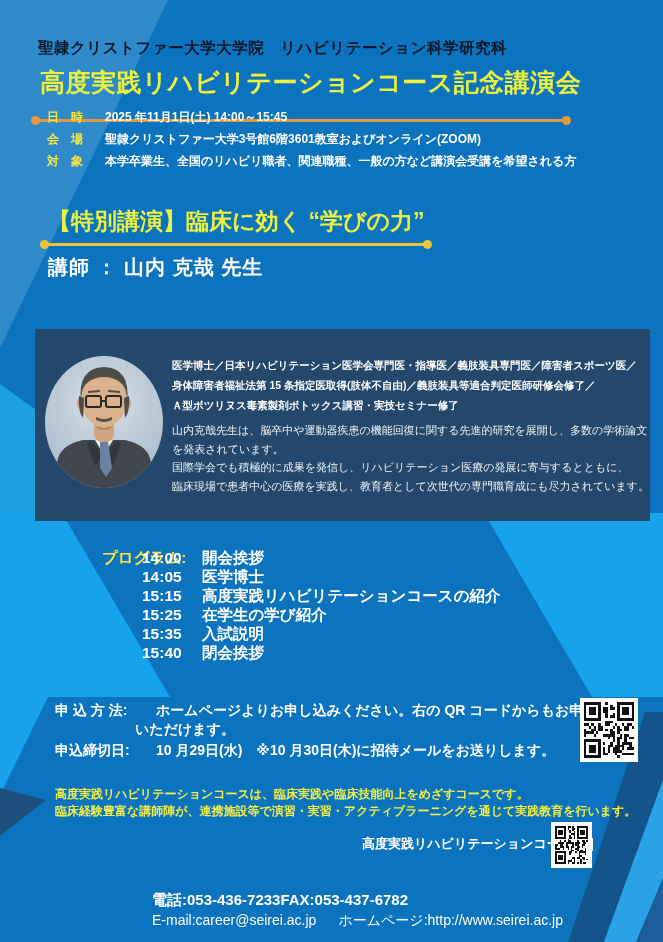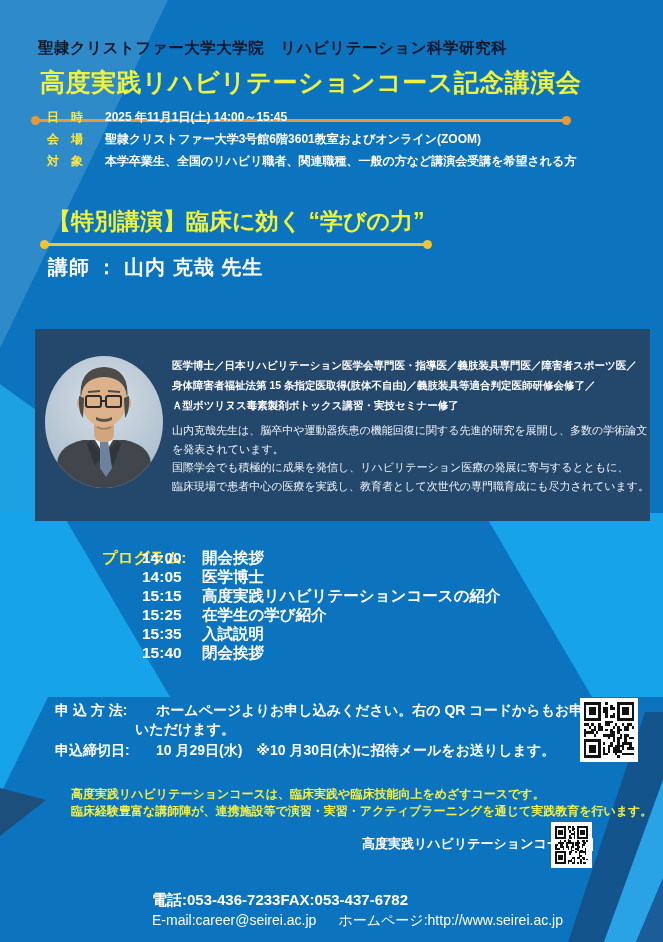--- a/index.html
+++ b/index.html
@@ -35,21 +35,21 @@
   .prog-label{left:58px;top:548px;font-size:15.5px;font-weight:bold;color:#ffe83c;margin-left:44px;}
   .prog{left:142px;top:548px;font-size:15.5px;font-weight:bold;color:#fff;line-height:19px;}
   .prow{display:flex;}
   .ptime{width:46px;margin-right:14px;}
   .apply{color:#fff;font-size:14px;font-weight:bold;}
   .a1{left:55px;top:702px;} .a2{left:135px;top:721px;} .a3{left:55px;top:742px;}
   .alabel{display:inline-block;width:101px;}
   .qrbox{background:#fff;padding:4px;}
   .qr1{left:580px;top:698px;width:50px;height:56px;}
   .qr2{left:551px;top:822px;width:33px;height:38px;}
-  .course{left:55px;top:786px;font-size:12px;font-weight:bold;color:#f2ef45;line-height:17px;margin-left:16px;}
+  .course{left:55px;top:786px;font-size:12px;font-weight:bold;color:#f2ef45;line-height:17px;}
   .course-link{left:362px;top:835px;display:flex;align-items:center;gap:5px;color:#fff;font-size:13px;font-weight:bold;}
   .play-box{display:inline-block;width:13px;height:13px;border:1.5px solid #fff;border-radius:2px;position:relative;}
   .play-box i{position:absolute;left:4px;top:3px;width:0;height:0;border-left:6px solid #fff;border-top:3.5px solid transparent;border-bottom:3.5px solid transparent;}
   .contact{color:#fff;}
   .c1{left:64px;top:870px;font-size:14px;font-weight:600;display:flex;gap:18px;}
   .c2{left:152px;top:891px;font-size:15px;font-weight:600;display:flex;}
   .c3{left:152px;top:912px;font-size:14px;display:flex;gap:22px;}
 </style>
 </head>
 <body>

